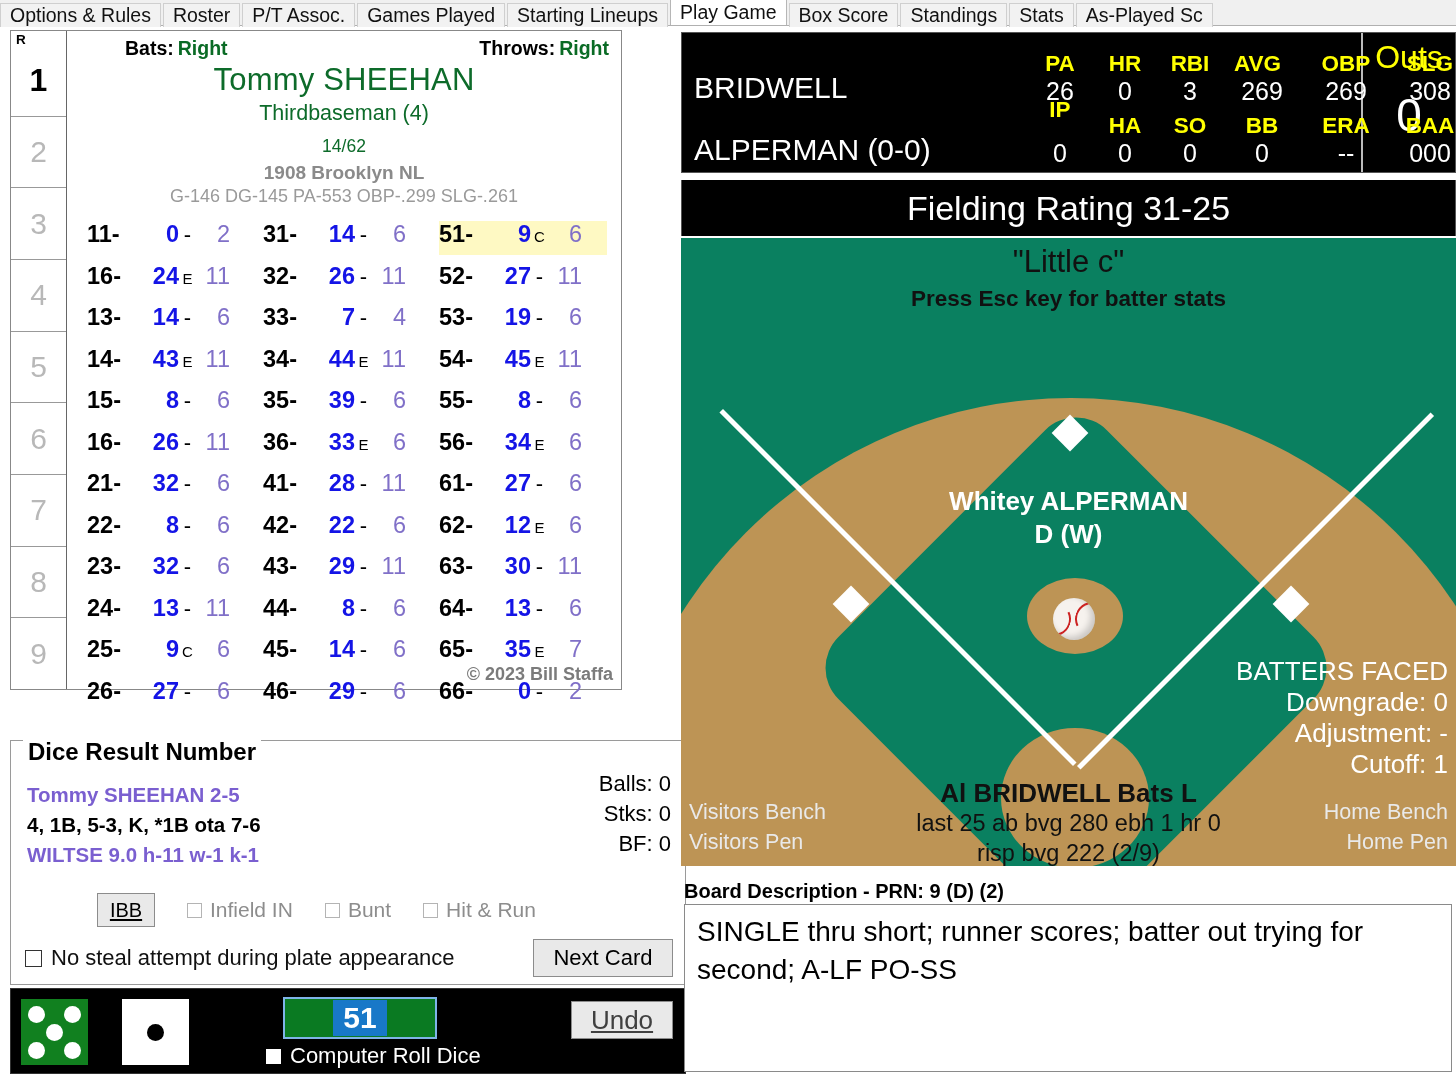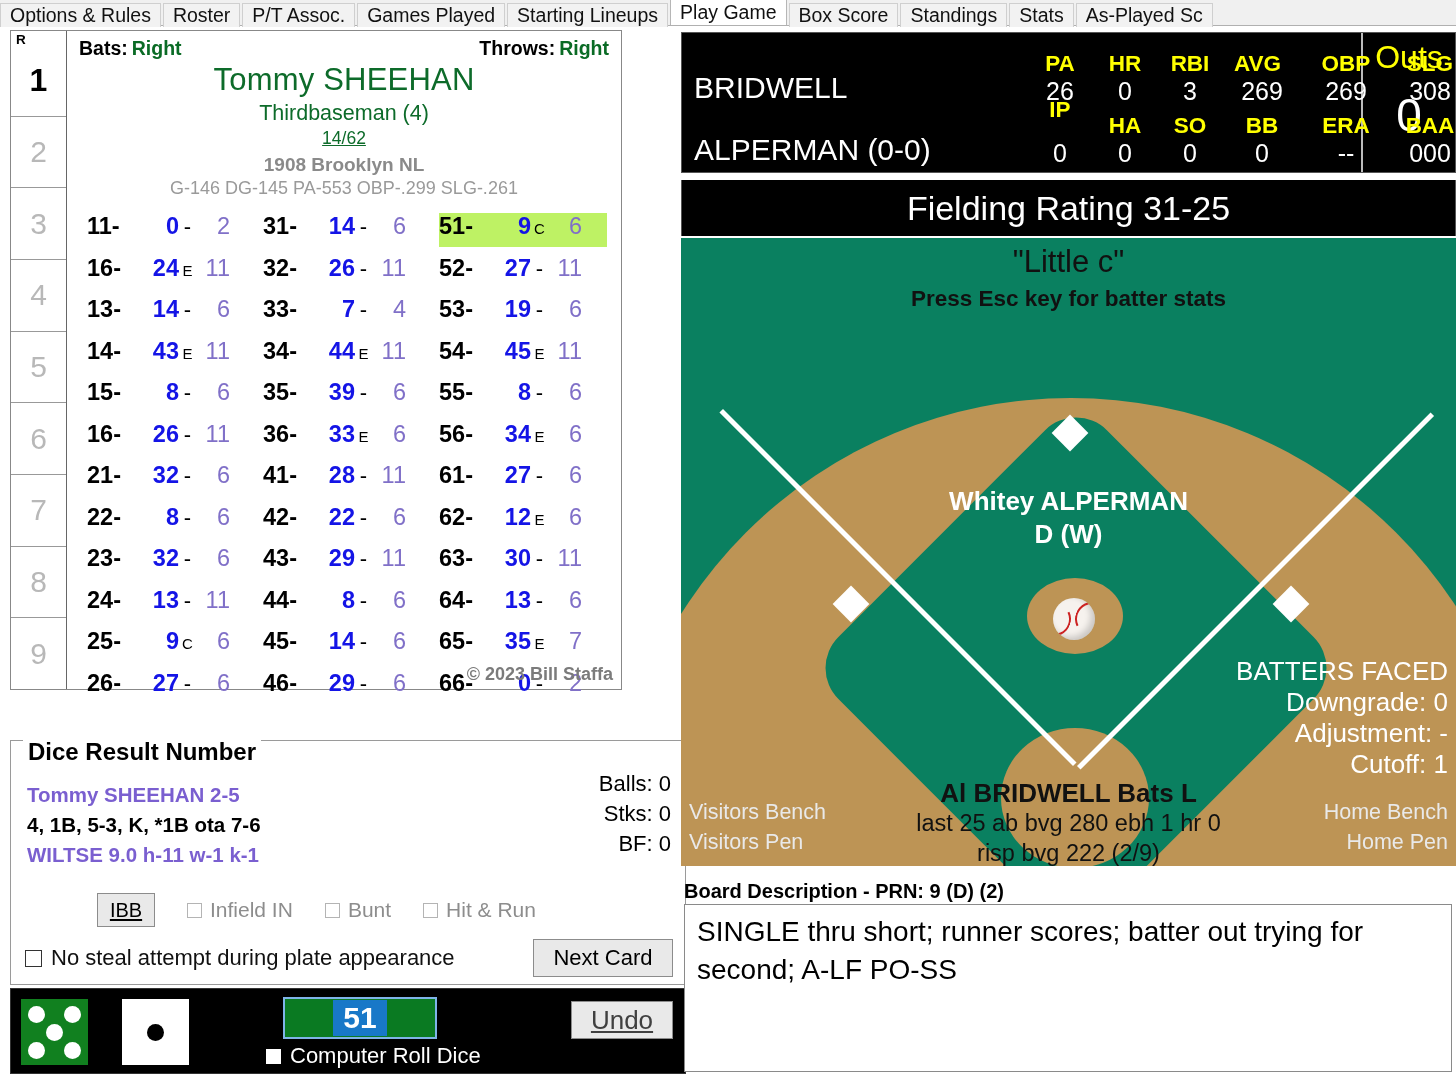--- a/index.html
+++ b/index.html
@@ -67,46 +67,47 @@
   .order-cell .rtag {
     position: absolute; left: 5px; top: 1px;
     font-size: 13.5px; font-weight: bold; color: #000;
   }
   .card-body { flex: 1; position: relative; padding: 4px 8px 0 8px; }
 
   .bt-row {
     display: flex; justify-content: space-between;
     font-size: 19.5px; font-weight: bold; color: #000;
     padding: 2px 4px 0 4px;
+    margin-left: 46px;
   }
   .bt-row .val { color: #0a6b25; margin-left: 4px; }
   .player-name {
     text-align: center; font-size: 31px; color: #0d6b2a;
     margin-top: 2px; letter-spacing: 0.2px;
   }
   .player-pos { text-align: center; font-size: 21.5px; color: #0d6b2a; margin-top: 3px; }
-  .player-frac { text-align: center; font-size: 17.5px; color: #0d6b2a; margin-top: 2px; text-decoration: underline; }
+  .player-frac { text-align: center; font-size: 17.5px; color: #0d6b2a; margin-top: 10px; }
   .player-team { text-align: center; font-size: 19px; color: #8a8a8a; font-weight: bold; margin-top: 5px; }
   .player-stats { text-align: center; font-size: 18px; color: #9a9a9a; margin-top: 2px; }
 
   .grid {
     margin-top: 14px;
     display: grid;
     grid-template-columns: 1fr 1fr 1fr;
     column-gap: 10px;
     row-gap: 0px;
     padding: 0 6px 0 12px;
     gap: 8px;
   }
   .gline {
     display: flex; align-items: baseline;
     font-size: 23.5px; height: 33.5px;
     white-space: nowrap;
   }
-  .gline.hl { background: #bef264; }
+  .gline.hl { background: #fef9c3; }
   .g-key { color: #000; font-weight: bold; width: 48px; text-align: left; }
   .g-mid { color: #1414e6; font-weight: bold; width: 44px; text-align: right; }
   .g-flag { color: #000; font-size: 15px; width: 17px; text-align: center; }
   .g-flag.dash { color: #000; font-size: 22px; }
   .g-end { color: #8070c8; width: 34px; text-align: right; }
 
   .copyright {
     position: absolute; right: 8px; bottom: 4px;
     font-size: 18px; font-weight: bold; color: #7b7b7b;
   }

